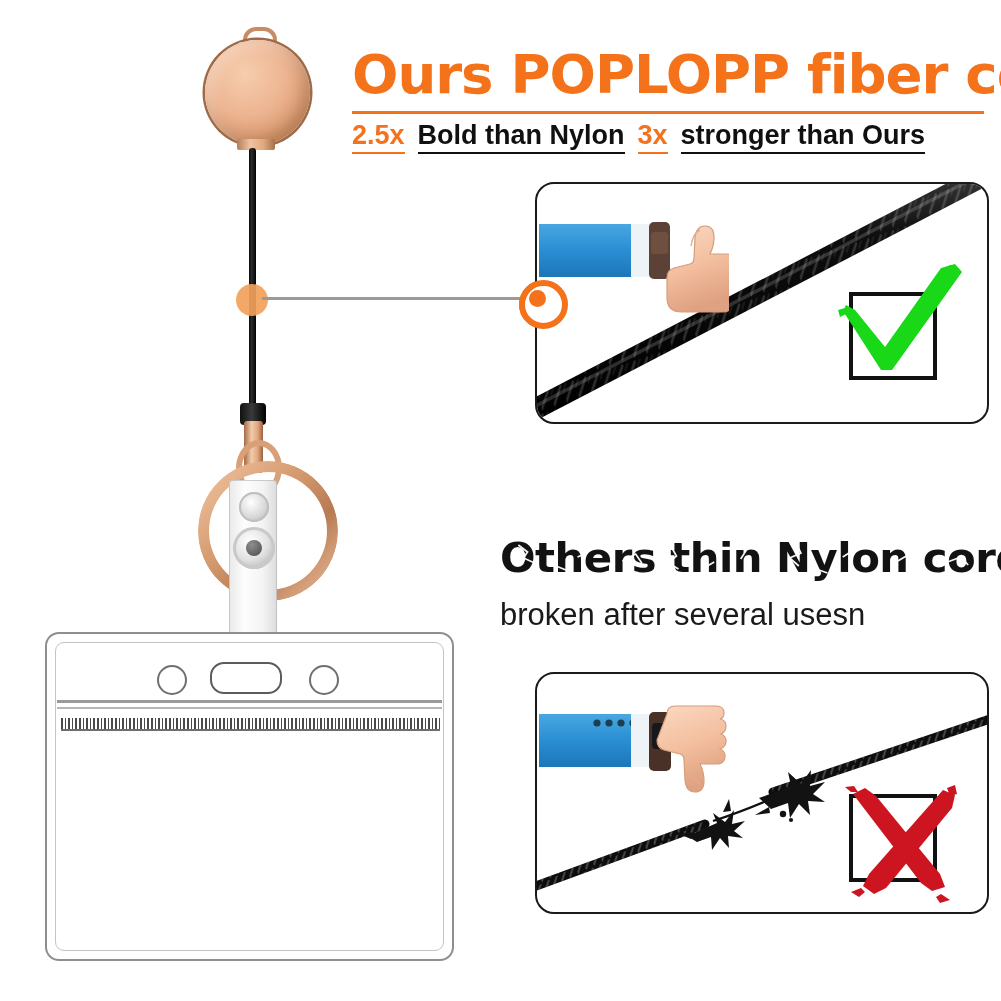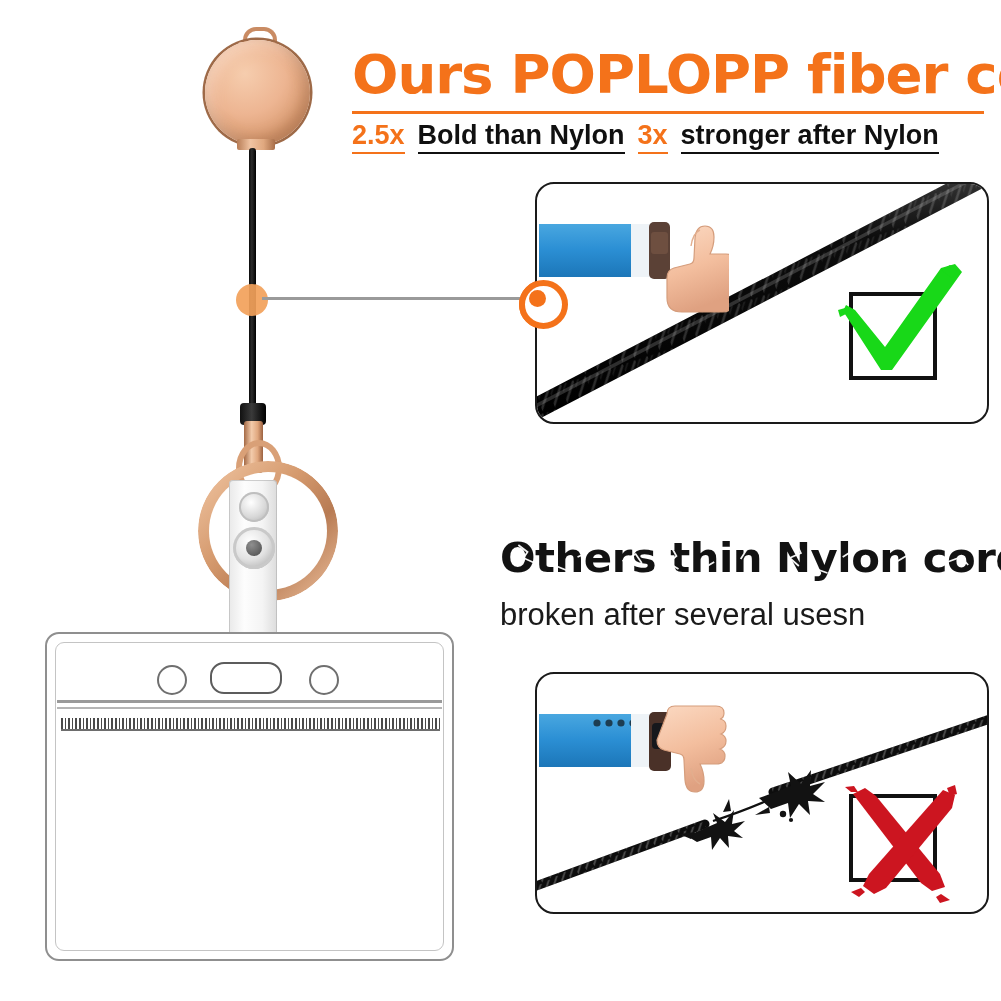--- a/index.html
+++ b/index.html
@@ -111,21 +111,21 @@
 </style>
 </head>
 <body>
 
 <div id="stage">
 
   <div class="hd-main">Ours POPLOPP fiber cord</div>
   <div class="hd-rule"></div>
 
   <div class="sub-wrap">
-    <span class="s-or">2.5x</span><span class="s-gap">&nbsp;</span><span class="s-bk">Bold than Nylon</span><span class="s-gap">&nbsp;&nbsp;</span><span class="s-or">3x</span><span class="s-gap">&nbsp;</span><span class="s-bk">stronger after Nylon</span>
+    <span class="s-or">2.5x</span><span class="s-gap">&nbsp;</span><span class="s-bk">Bold than Nylon</span><span class="s-gap">&nbsp;&nbsp;</span><span class="s-or">3x</span><span class="s-gap">&nbsp;</span><span class="s-bk">stronger than Ours</span>
   </div>
 
   <div class="reel-loop"></div>
   <div class="reel-disc"></div>
   <div class="reel-neck"></div>
   <div class="cord-top"></div>
   <div class="cord-dot"></div>
   <div class="cord-cap"></div>
   <div class="clip-body"></div>
   <div class="keyring-sm"></div>

